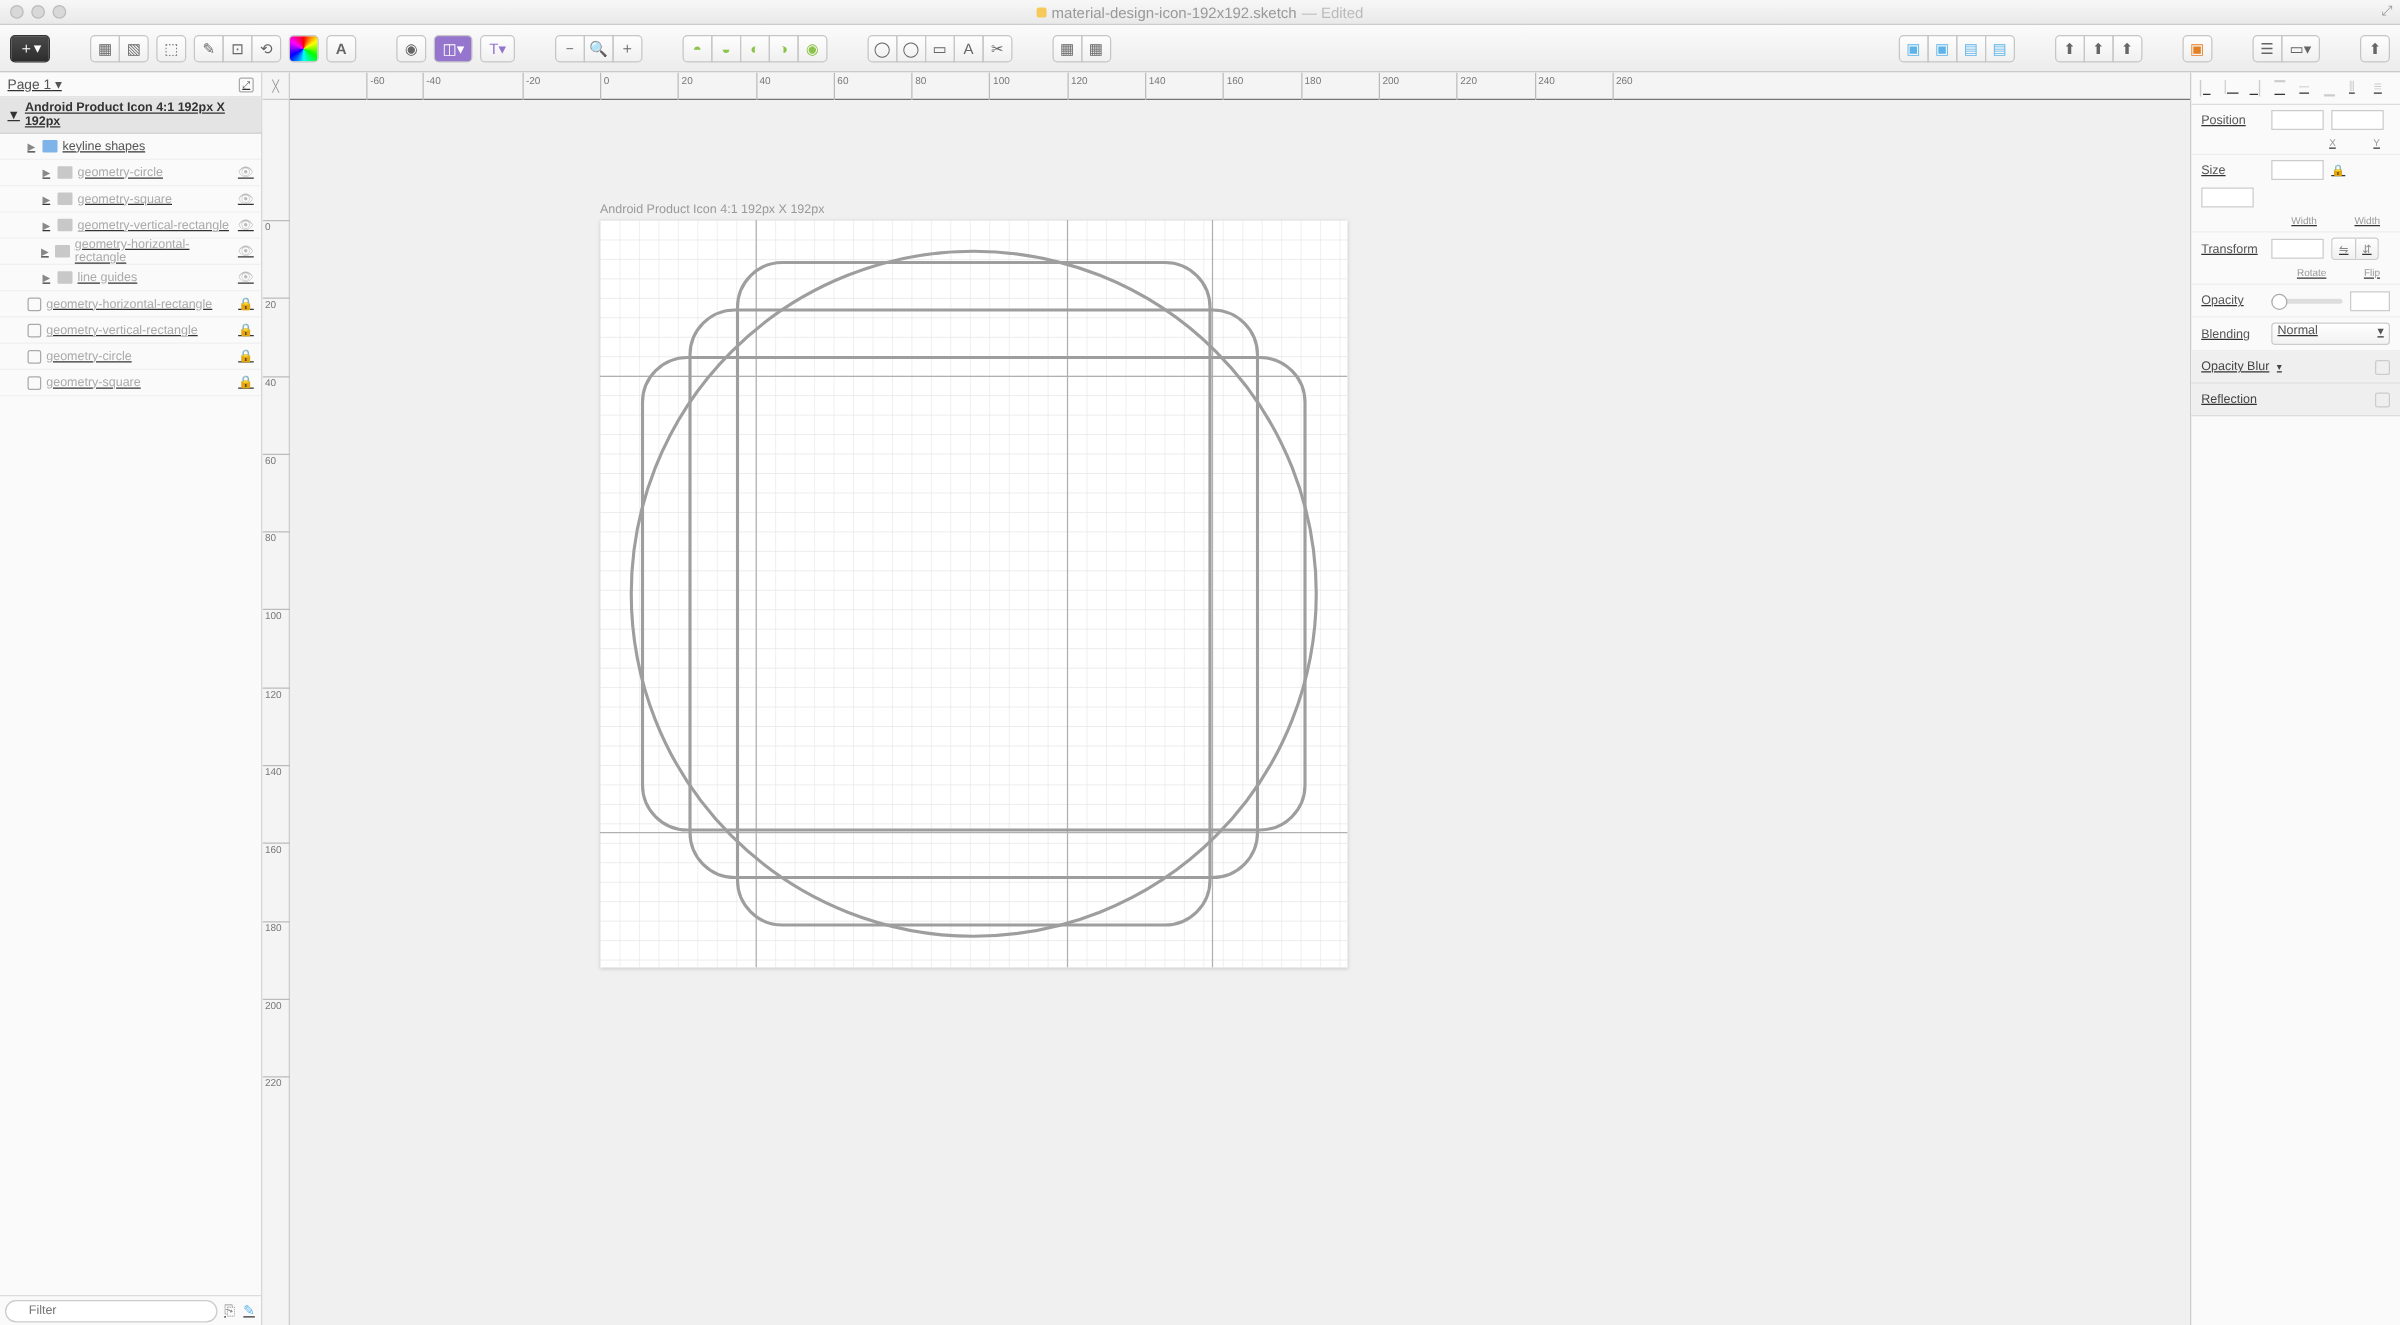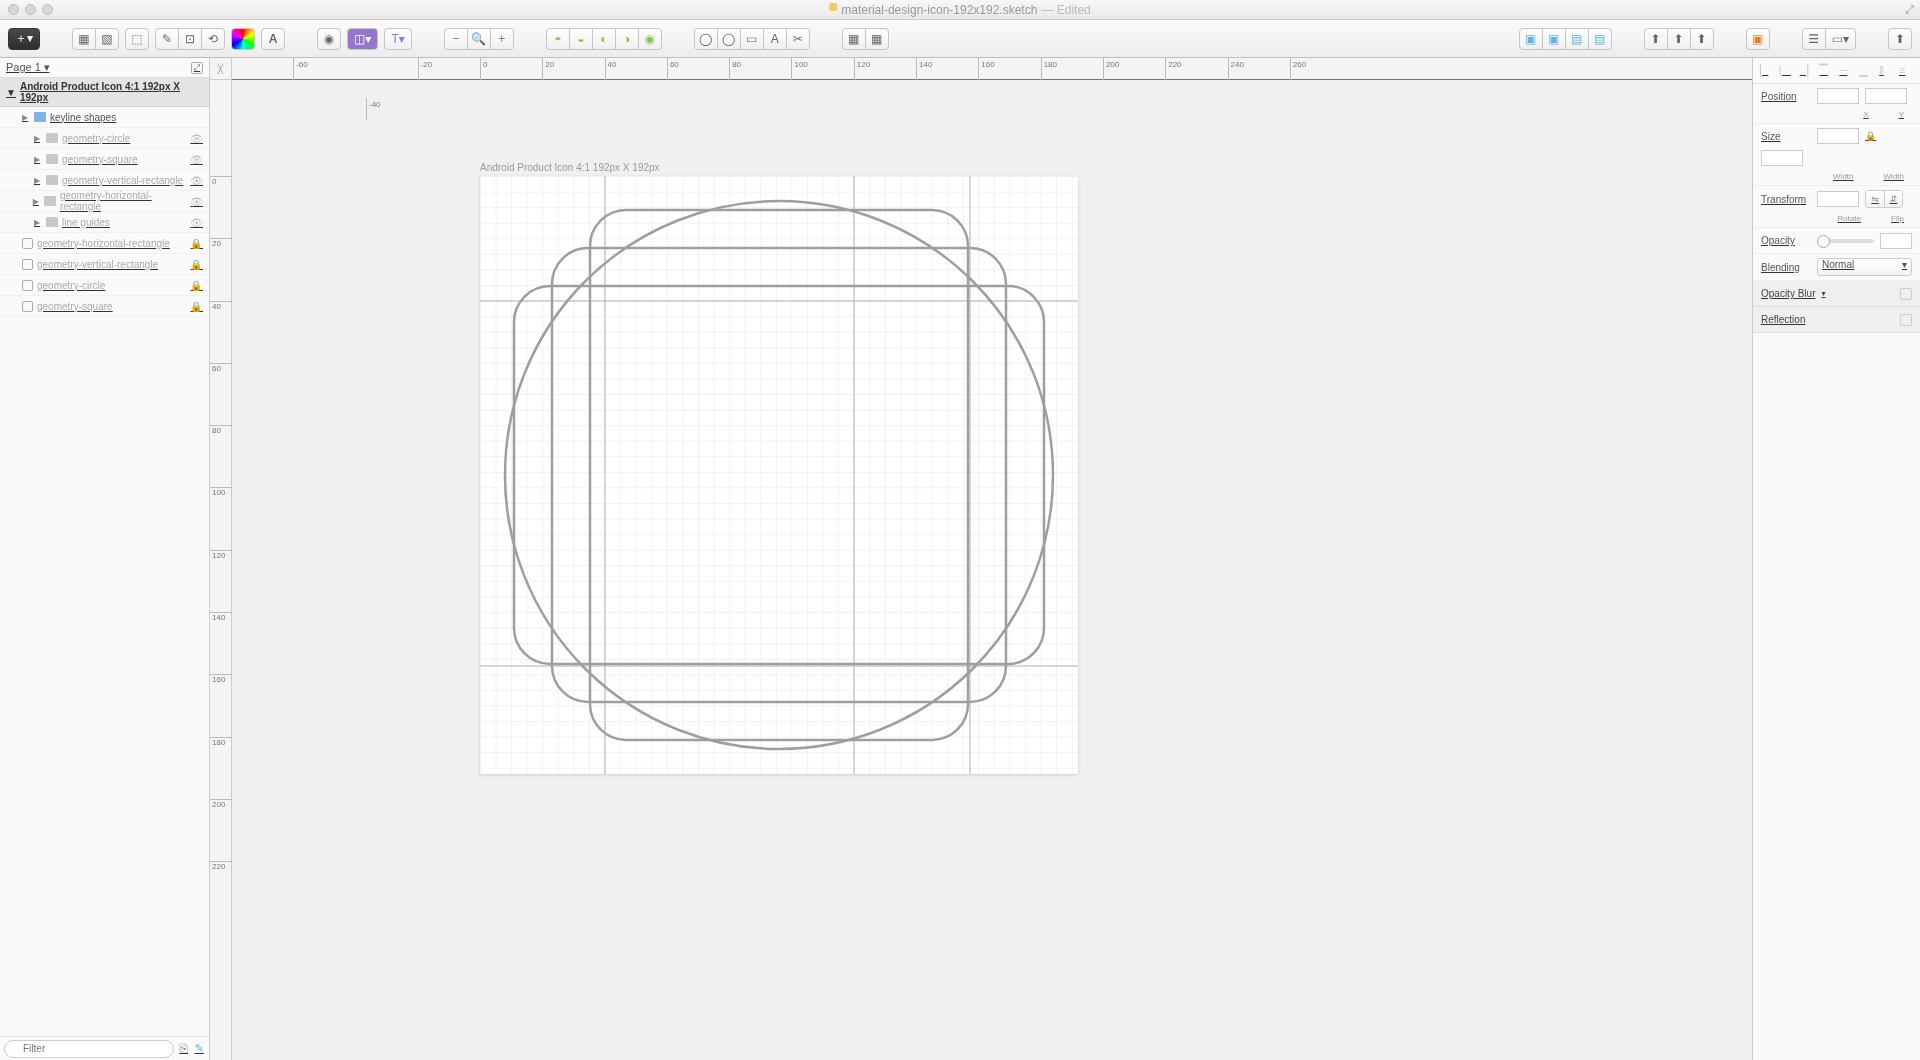--- a/index.html
+++ b/index.html
@@ -2,21 +2,21 @@
 <html><head>
 <meta charset="utf-8">
 <style>
 * { margin:0; padding:0; box-sizing:border-box; font-family:-apple-system,"Helvetica Neue",Arial,sans-serif; }
 body { width:1920px; height:1060px; background:#f0f0f0; overflow:hidden; font-size:11px; color:#333; }
 
 
 .titlebar { height:20px; background:linear-gradient(#f7f7f7,#e9e9e9); border-bottom:1px solid #ccc; display:flex; align-items:center; position:relative; }
 .traffic { display:flex; gap:6px; padding-left:8px; }
 .dot { width:11px; height:11px; border-radius:50%; background:#d8d8d8; border:1px solid #bcbcbc; }
-.title-center { position:absolute; left:50%; transform:translateX(-50%); display:flex; gap:4px; color:#999; font-size:12px;}
+.title-center { position:absolute; left:50%; transform:translateX(-50%); display:flex; align-items:center; gap:4px; color:#999; font-size:12px;}
 .title-center .doc-dot{width:8px;height:8px;background:#f7c95a;border-radius:2px;}
 .fullscreen-icn{position:absolute;right:6px;top:3px;color:#999;}
 
 
 .toolbar { height:38px; background:linear-gradient(#fbfbfb,#ececec); border-bottom:1px solid #bfbfbf; display:flex; align-items:center; padding:0 8px; gap:6px; }
 .tbtn { width:24px; height:22px; border:1px solid #c6c6c6; border-radius:4px; background:linear-gradient(#fefefe,#f0f0f0); display:flex; align-items:center; justify-content:center; color:#666; font-size:12px; }
 .tbtn.dark{background:linear-gradient(#4a4a4a,#2d2d2d);color:#fff;border-color:#333;}
 .tbtn.wide{width:auto;padding:0 6px;}
 .tgap{width:20px;}
 .tgap-lg{flex:1;}
@@ -250,21 +250,21 @@
       </div>
       <div class="mini-btn">⎘</div>
       <div class="mini-btn" style="color:#5db4e8;">✎</div>
     </div>
   </div>
 
   <div class="canvas-area">
     <div class="ruler-corner">╳</div>
     <div class="ruler-h" id="ruler-h">
         <div class="tick" style="left: 61.125px;">-60</div>
-        <div class="tick" style="left: 134px; margin-top: 40px;">-40</div>
+        <div class="tick" style="left: 106px;">-40</div>
         <div class="tick" style="left: 185.708px;">-20</div>
         <div class="tick" style="left: 248px;">0</div>
         <div class="tick" style="left: 310.292px;">20</div>
         <div class="tick" style="left: 372.583px;">40</div>
         <div class="tick" style="left: 434.875px;">60</div>
         <div class="tick" style="left: 497.167px;">80</div>
         <div class="tick" style="left: 559.458px;">100</div>
         <div class="tick" style="left: 621.75px;">120</div>
         <div class="tick" style="left: 684.042px;">140</div>
         <div class="tick" style="left: 746.333px;">160</div>

